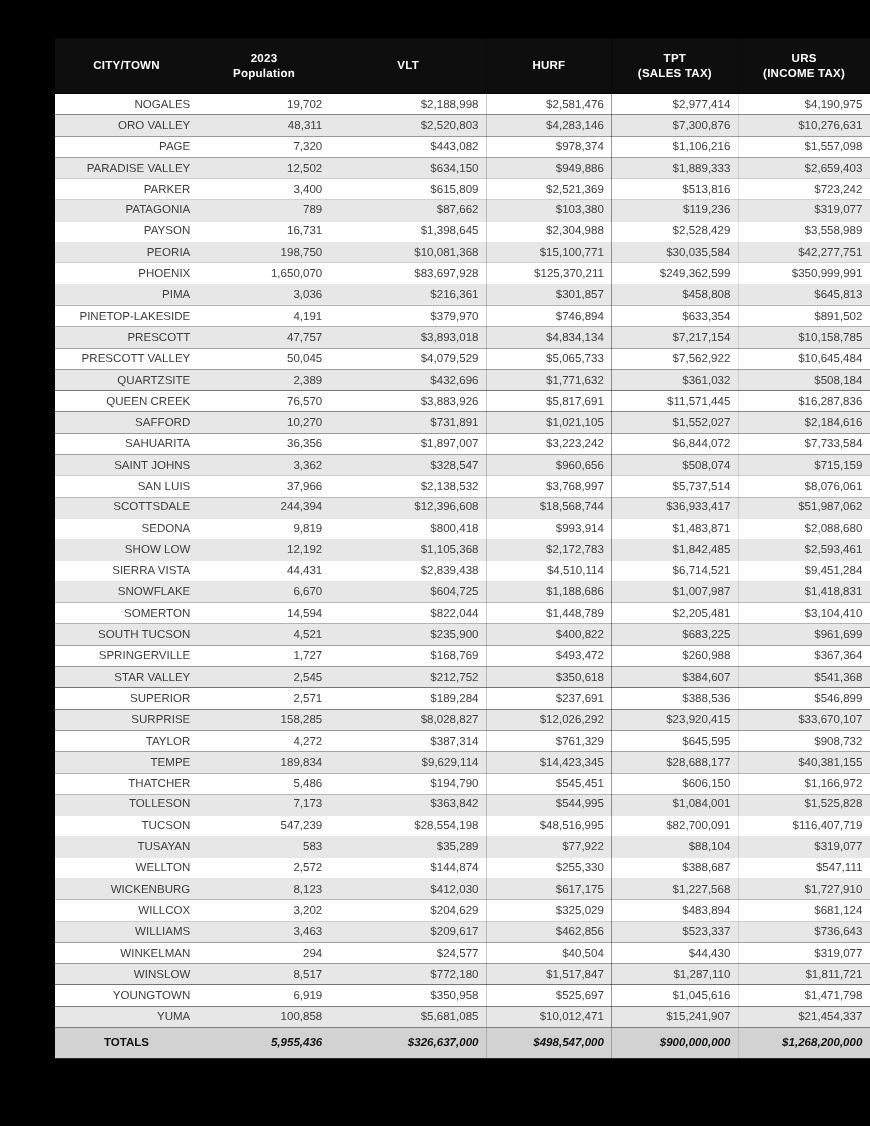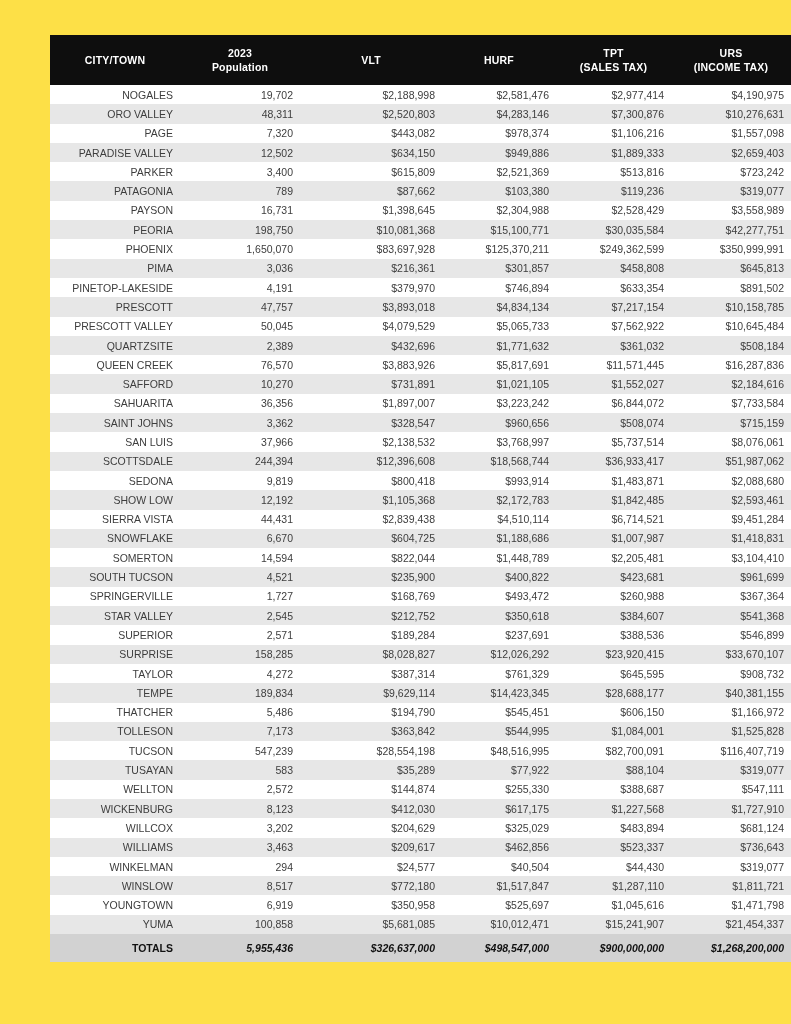--- a/index.html
+++ b/index.html
@@ -1,21 +1,21 @@
 <!DOCTYPE html>
 <html><head>
 <meta charset="utf-8">
 <style>
   * { margin: 0; padding: 0; box-sizing: border-box; }
   html, body { background: #ffffff; }
   .page {
     position: relative;
     width: 791px;
     height: 1024px;
-    background: #fde047;
+    background: #000000;
     font-family: "Liberation Sans", sans-serif;
     overflow: hidden;
   }
   table.revenue {
     border-collapse: collapse;
     width: 691px;
     margin: 35px 50px 0 50px;
     table-layout: fixed;
   }
   col.c-city { width: 130px; }
@@ -55,21 +55,21 @@
 
   tfoot td {
     background: #d2d2d2;
     color: #111111;
     font-size: 10.5px;
     font-weight: bold;
     height: 28px;
     padding: 2px 7px;
     white-space: nowrap;
   }
-  tfoot td:first-child { text-align: right; }
+  tfoot td:first-child { text-align: center; }
   tfoot td:not(:first-child) { text-align: right; font-style: italic; }
 </style>
 </head>
 <body>
 
 <div class="page">
   <table class="revenue">
     <colgroup>
       <col class="c-city">
         <col class="c-pop">
@@ -305,21 +305,21 @@
       <td>$822,044</td>
       <td>$1,448,789</td>
       <td>$2,205,481</td>
       <td>$3,104,410</td>
     </tr>
         <tr>
       <td>SOUTH TUCSON</td>
       <td>4,521</td>
       <td>$235,900</td>
       <td>$400,822</td>
-      <td>$423,681</td>
+      <td>$683,225</td>
       <td>$961,699</td>
     </tr>
         <tr>
       <td>SPRINGERVILLE</td>
       <td>1,727</td>
       <td>$168,769</td>
       <td>$493,472</td>
       <td>$260,988</td>
       <td>$367,364</td>
     </tr>

